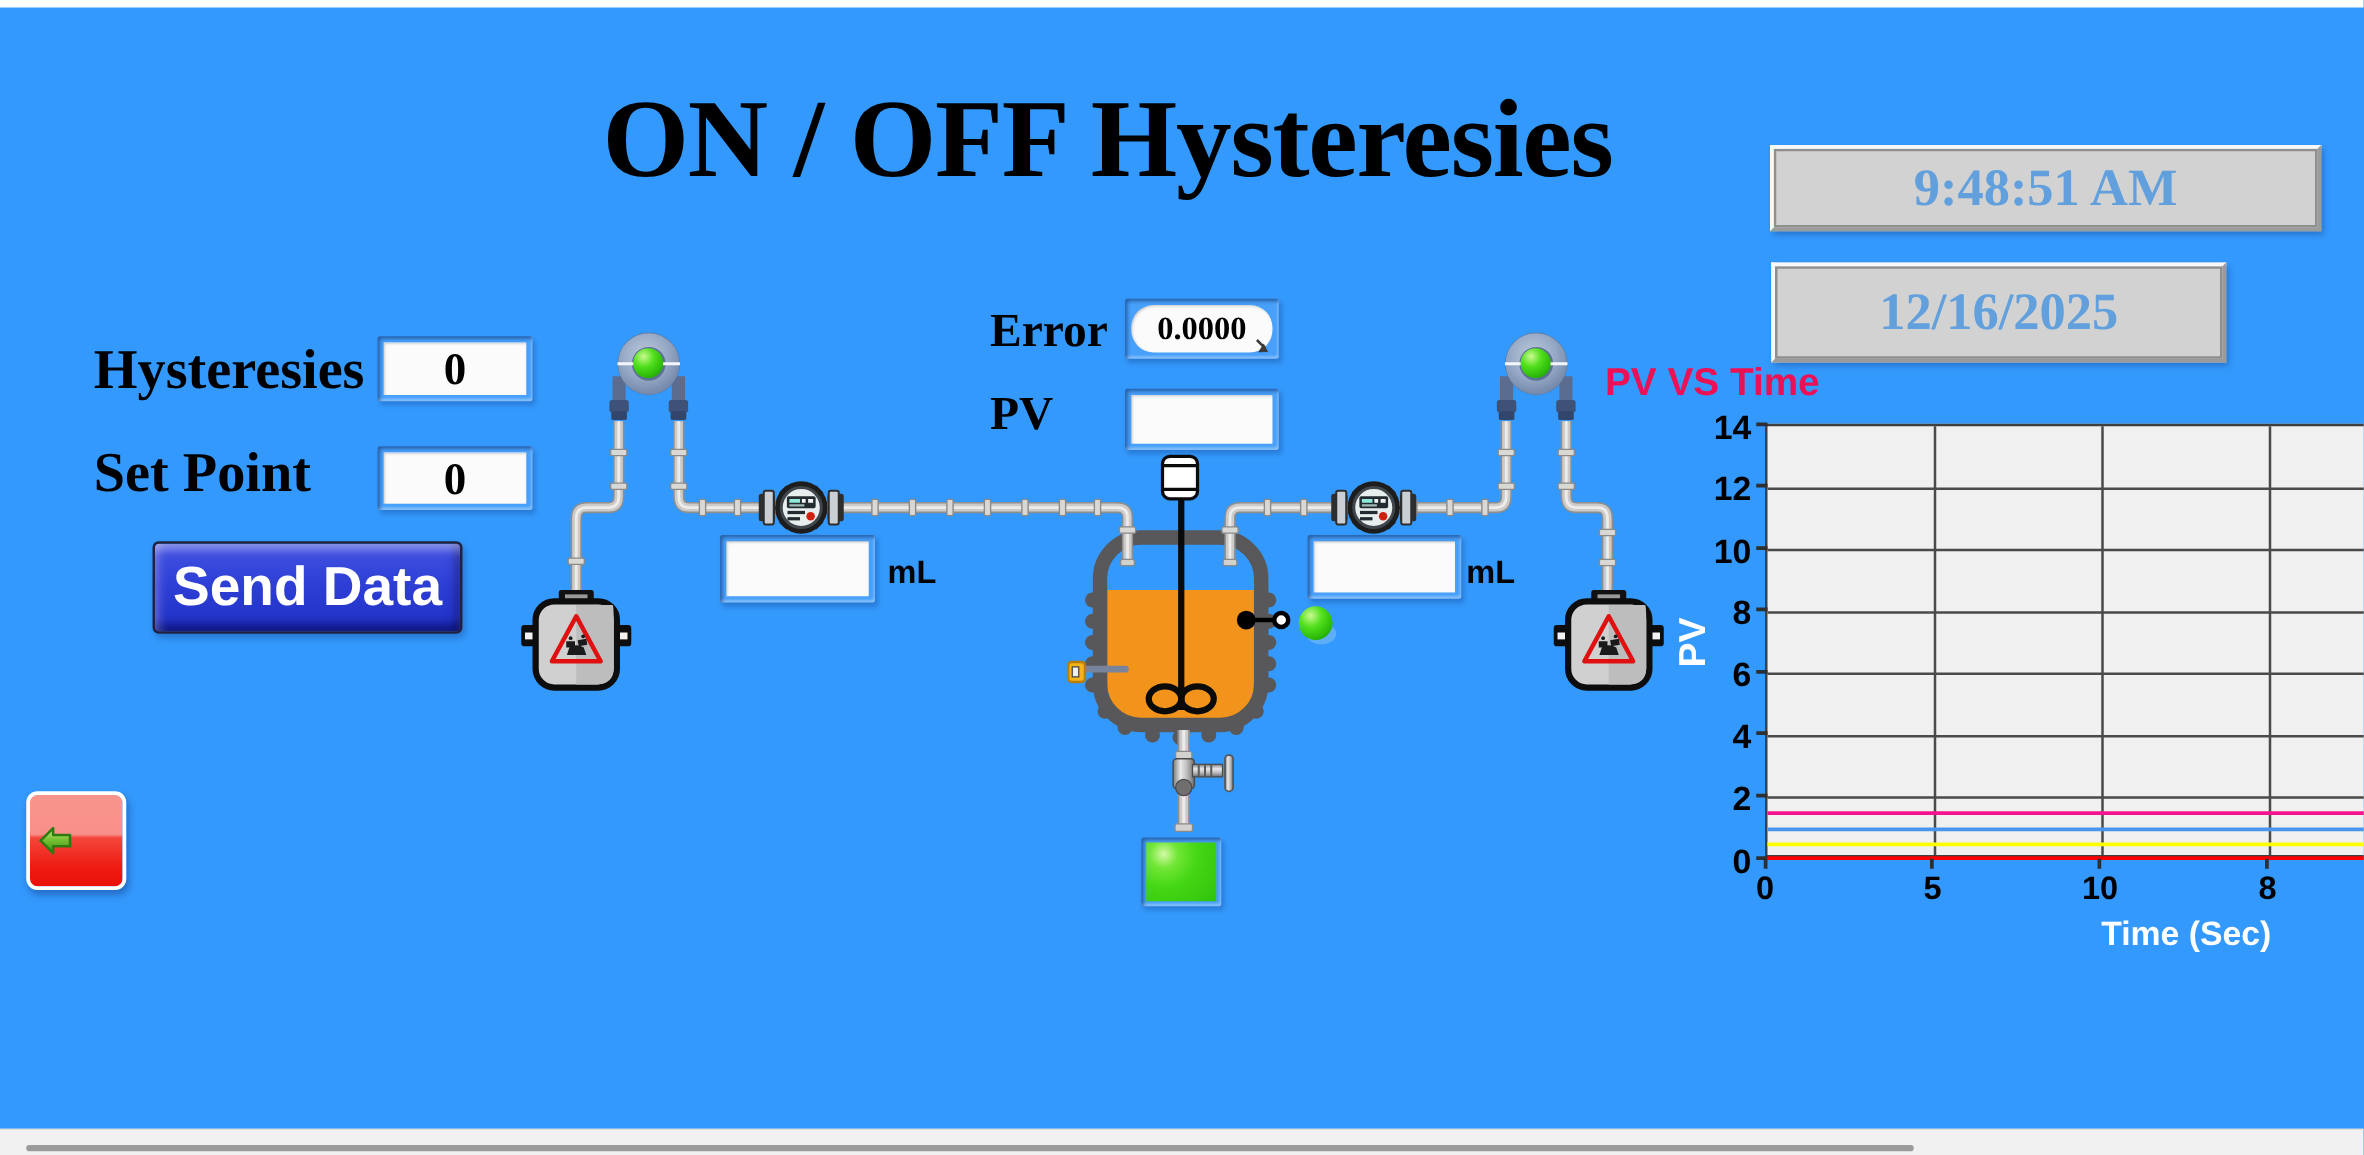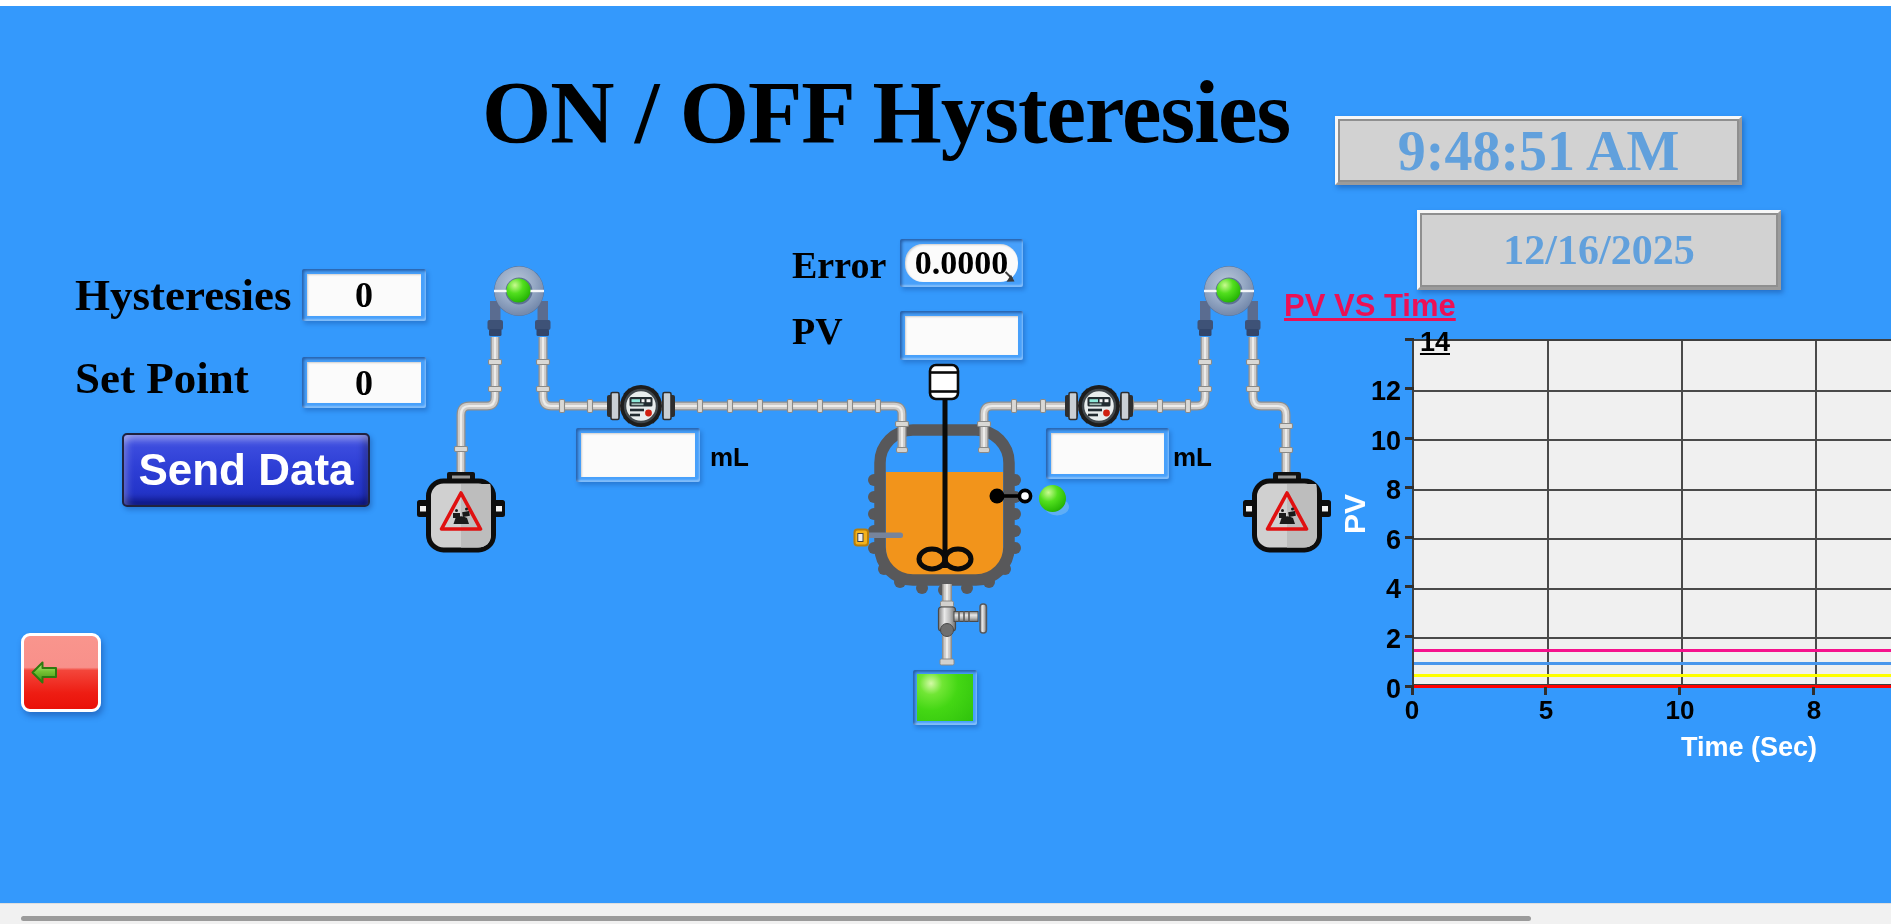--- a/index.html
+++ b/index.html
@@ -22,21 +22,21 @@
 
   .clockbox {
     background:#D2D2D2;
     border:3px solid;
     border-color:#F7F7F7 #9B9B9B #9B9B9B #F7F7F7;
     box-shadow: inset 0 0 0 2px #8F8F8F, 2px 3px 5px rgba(10,40,110,0.35);
     display:flex; align-items:center; justify-content:center;
     font-weight:bold; color:#61A0DC;
     white-space:nowrap;
   }
-  .clockbox.time { left:1335px; top:116px; width:407px; height:69px; font-size:56px; }
+  .clockbox.time { left:1416px; top:116px; width:441px; height:69px; font-size:42px; }
   .clockbox.date { left:1417px; top:210px; width:364px; height:80px; font-size:42px; }
 
   .biglabel {
     font-weight:bold; color:#000; white-space:nowrap;
   }
   .lbl-hyst { left:75px;  top:269px; font-size:45px; }
   .lbl-sp   { left:75px;  top:352px; font-size:45px; }
   .lbl-err  { left:792px; top:243px; font-size:38px; }
   .lbl-pv   { left:792px; top:309px; font-size:38px; }
 
@@ -56,21 +56,21 @@
     box-shadow: inset 1px 1px 2px rgba(0,0,0,0.18);
     white-space:nowrap;
   }
   .box-hyst { left:302px; top:269px; width:124px; height:52px; }
   .box-sp   { left:302px; top:357px; width:124px; height:51px; }
   .box-err  { left:900px; top:239px; width:123px; height:48px; }
   .box-pv   { left:900px; top:311px; width:123px; height:49px; }
   .box-mll  { left:576px; top:428px; width:124px; height:54px; }
   .box-mlr  { left:1046px; top:428px; width:123px; height:51px; }
   .box-hyst .lvwhite, .box-sp .lvwhite { font-size:36px; }
-  .box-err .lvwhite { font-size:34px; padding-right:0;border-radius:18px; }
+  .box-err .lvwhite { font-size:26px; padding-right:0;border-radius:18px; }
   .box-pv .lvwhite, .box-mll .lvwhite, .box-mlr .lvwhite { font-size:33px; }
 
   .ml-label { font-family:"Liberation Sans", sans-serif; font-weight:bold; font-size:26px; color:#000; }
   .ml-left  { left:710px;  top:442px; }
   .ml-right { left:1173px; top:442px; }
 
   .send-btn {
     left:122px; top:433px; width:248px; height:74px;
     background:linear-gradient(180deg,#4353E2 0%, #2E3FD6 45%, #1F30C4 100%);
     border:2px solid #20223F;
@@ -202,21 +202,21 @@
       </linearGradient>
     </defs>
     <path d="M1.5 11.5 L11.5 1.5 L11.5 7 L25 7 L25 16 L11.5 16 L11.5 21.5 Z" fill="url(#arrGrad)" stroke="#2E7A10" stroke-width="2" stroke-linejoin="round"></path>
   </svg>
 </button>
 
 <div class="abs green-square-frame">
   <div class="green-square"></div>
 </div>
 
-<div class="abs chart-title" style="color: rgb(236, 16, 85); text-decoration: underline;">PV VS Time</div>
+<div class="abs chart-title" style="color: rgb(236, 16, 85);">PV VS Time</div>
 <div class="abs chart-plot" id="chartPlot" style="background: rgb(240, 240, 240);">
     <div class="gridv" style="left: 132.986px;"></div>
     <div class="gridv" style="left: 266.972px;"></div>
     <div class="gridv" style="left: 400.958px;"></div>
     <div class="gridh" style="top: 296.429px;"></div>
     <div class="gridh" style="top: 246.857px;"></div>
     <div class="gridh" style="top: 197.286px;"></div>
     <div class="gridh" style="top: 147.714px;"></div>
     <div class="gridh" style="top: 98.1429px;"></div>
     <div class="gridh" style="top: 48.5714px;"></div>
@@ -244,21 +244,21 @@
     <div class="ytick" style="left: 1355px; top: 576.357px;">4</div>
     <div class="ytickdash" style="left: 1405px; top: 535.786px;"></div>
     <div class="ytick" style="left: 1355px; top: 526.786px;">6</div>
     <div class="ytickdash" style="left: 1405px; top: 486.214px;"></div>
     <div class="ytick" style="left: 1355px; top: 477.214px;">8</div>
     <div class="ytickdash" style="left: 1405px; top: 436.643px;"></div>
     <div class="ytick" style="left: 1355px; top: 427.643px;">10</div>
     <div class="ytickdash" style="left: 1405px; top: 387.071px;"></div>
     <div class="ytick" style="left: 1355px; top: 378.071px;">12</div>
     <div class="ytickdash" style="left: 1405px; top: 337.5px;"></div>
-    <div class="ytick" style="left: 1404px; top: 328.5px; text-decoration: underline;">14</div>
+    <div class="ytick" style="left: 1355px; top: 328.5px;">14</div>
   </div>
 
 <svg class="abs diagram" viewBox="0 0 1891 924" width="1891" height="924">
   <defs>
     <radialGradient id="gBall" cx="0.35" cy="0.28" r="0.85">
       <stop offset="0" stop-color="#C9FA90"></stop>
       <stop offset="0.4" stop-color="#52DF1E"></stop>
       <stop offset="0.8" stop-color="#2BBB08" id="gBallMid"></stop>
       <stop offset="1" stop-color="#1D9A02"></stop>
     </radialGradient>

